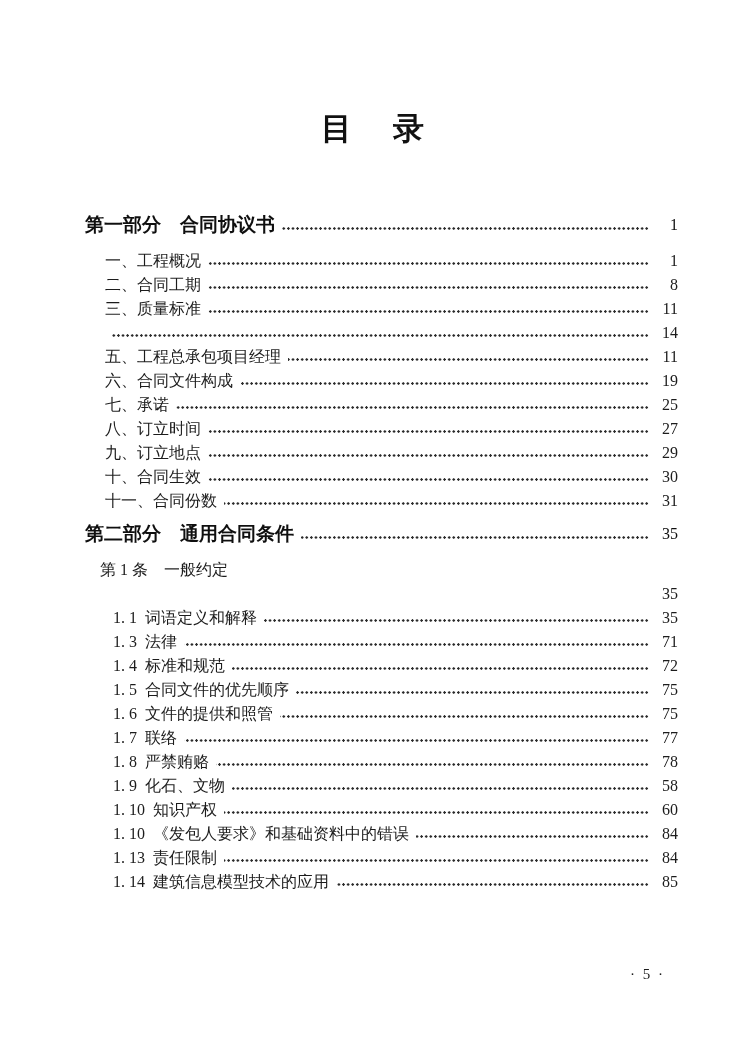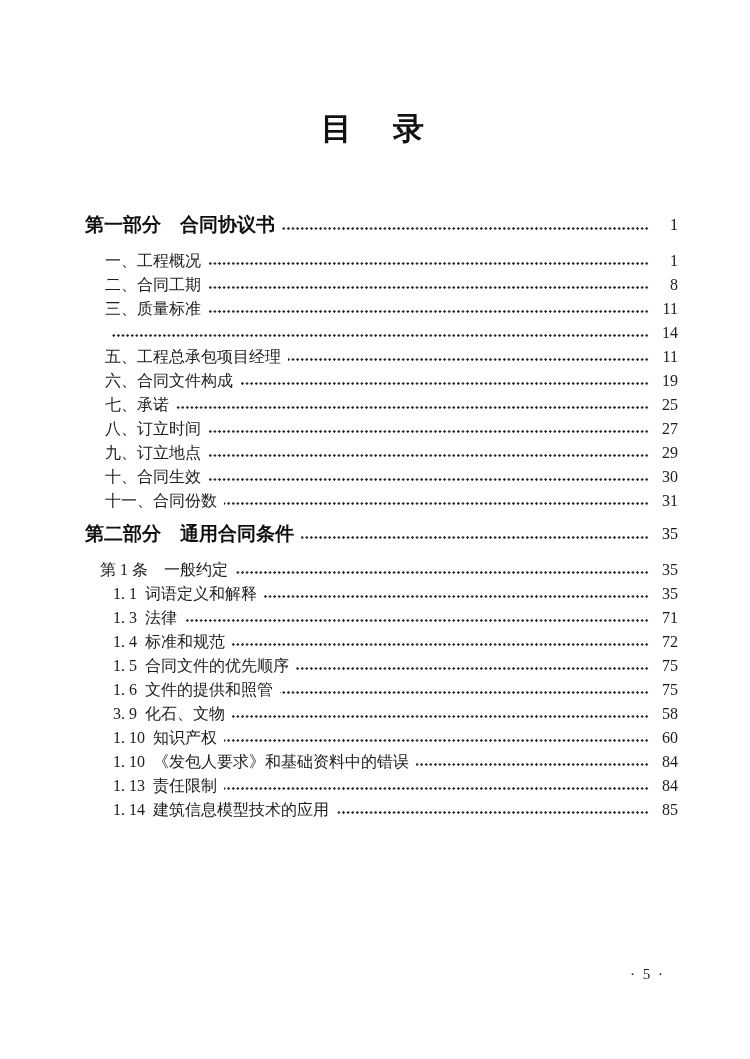--- a/index.html
+++ b/index.html
@@ -58,21 +58,21 @@
   .level-part {
     font-family: "Liberation Sans", "DejaVu Sans", sans-serif;
     font-weight: bold;
     font-size: 19px;
     line-height: 30px;
     margin-top: 6px;
     margin-bottom: 9px;
     color: #0f0f0f;
   }
   .level-item   { padding-left: 20px; }
-  .level-clause { padding-left: 15px; }
+  .level-clause { padding-left: 15px; flex-direction: column; }
   .level-sub    { padding-left: 28px; justify-content: flex-end; }
   .page-footer {
     position: absolute;
     top: 966px;
     right: 85px;
     font-size: 15px;
     letter-spacing: 2px;
     white-space: pre;
     color: #1c1c1c;
   }
@@ -95,20 +95,22 @@
     <div class="toc-row level-item"><span class="toc-label">九、订立地点</span><span class="leader"></span><span class="toc-page">29</span></div>
     <div class="toc-row level-item"><span class="toc-label">十、合同生效</span><span class="leader"></span><span class="toc-page">30</span></div>
     <div class="toc-row level-item"><span class="toc-label">十一、合同份数</span><span class="leader"></span><span class="toc-page">31</span></div>
     <div class="toc-row level-part"><span class="toc-label">第二部分　通用合同条件</span><span class="leader"></span><span class="toc-page">35</span></div>
     <div class="toc-row level-clause"><span class="toc-label">第 1 条　一般约定</span><span class="leader"></span><span class="toc-page">35</span></div>
     <div class="toc-row level-sub"><span class="toc-label">1. 1  词语定义和解释</span><span class="leader"></span><span class="toc-page">35</span></div>
     <div class="toc-row level-sub"><span class="toc-label">1. 3  法律</span><span class="leader"></span><span class="toc-page">71</span></div>
     <div class="toc-row level-sub"><span class="toc-label">1. 4  标准和规范</span><span class="leader"></span><span class="toc-page">72</span></div>
     <div class="toc-row level-sub"><span class="toc-label">1. 5  合同文件的优先顺序</span><span class="leader"></span><span class="toc-page">75</span></div>
     <div class="toc-row level-sub"><span class="toc-label">1. 6  文件的提供和照管</span><span class="leader"></span><span class="toc-page">75</span></div>
-    <div class="toc-row level-sub"><span class="toc-label">3. 9  化石、文物</span><span class="leader"></span><span class="toc-page">58</span></div>
+    <div class="toc-row level-sub"><span class="toc-label">1. 7  联络</span><span class="leader"></span><span class="toc-page">77</span></div>
+    <div class="toc-row level-sub"><span class="toc-label">1. 8  严禁贿赂</span><span class="leader"></span><span class="toc-page">78</span></div>
+    <div class="toc-row level-sub"><span class="toc-label">1. 9  化石、文物</span><span class="leader"></span><span class="toc-page">58</span></div>
     <div class="toc-row level-sub"><span class="toc-label">1. 10  知识产权</span><span class="leader"></span><span class="toc-page">60</span></div>
     <div class="toc-row level-sub"><span class="toc-label">1. 10  《发包人要求》和基础资料中的错误</span><span class="leader"></span><span class="toc-page">84</span></div>
     <div class="toc-row level-sub"><span class="toc-label">1. 13  责任限制</span><span class="leader"></span><span class="toc-page">84</span></div>
     <div class="toc-row level-sub"><span class="toc-label">1. 14  建筑信息模型技术的应用</span><span class="leader"></span><span class="toc-page">85</span></div>
   </div>
 
 <div class="page-footer">· 5 ·</div>
 
 </body></html>

